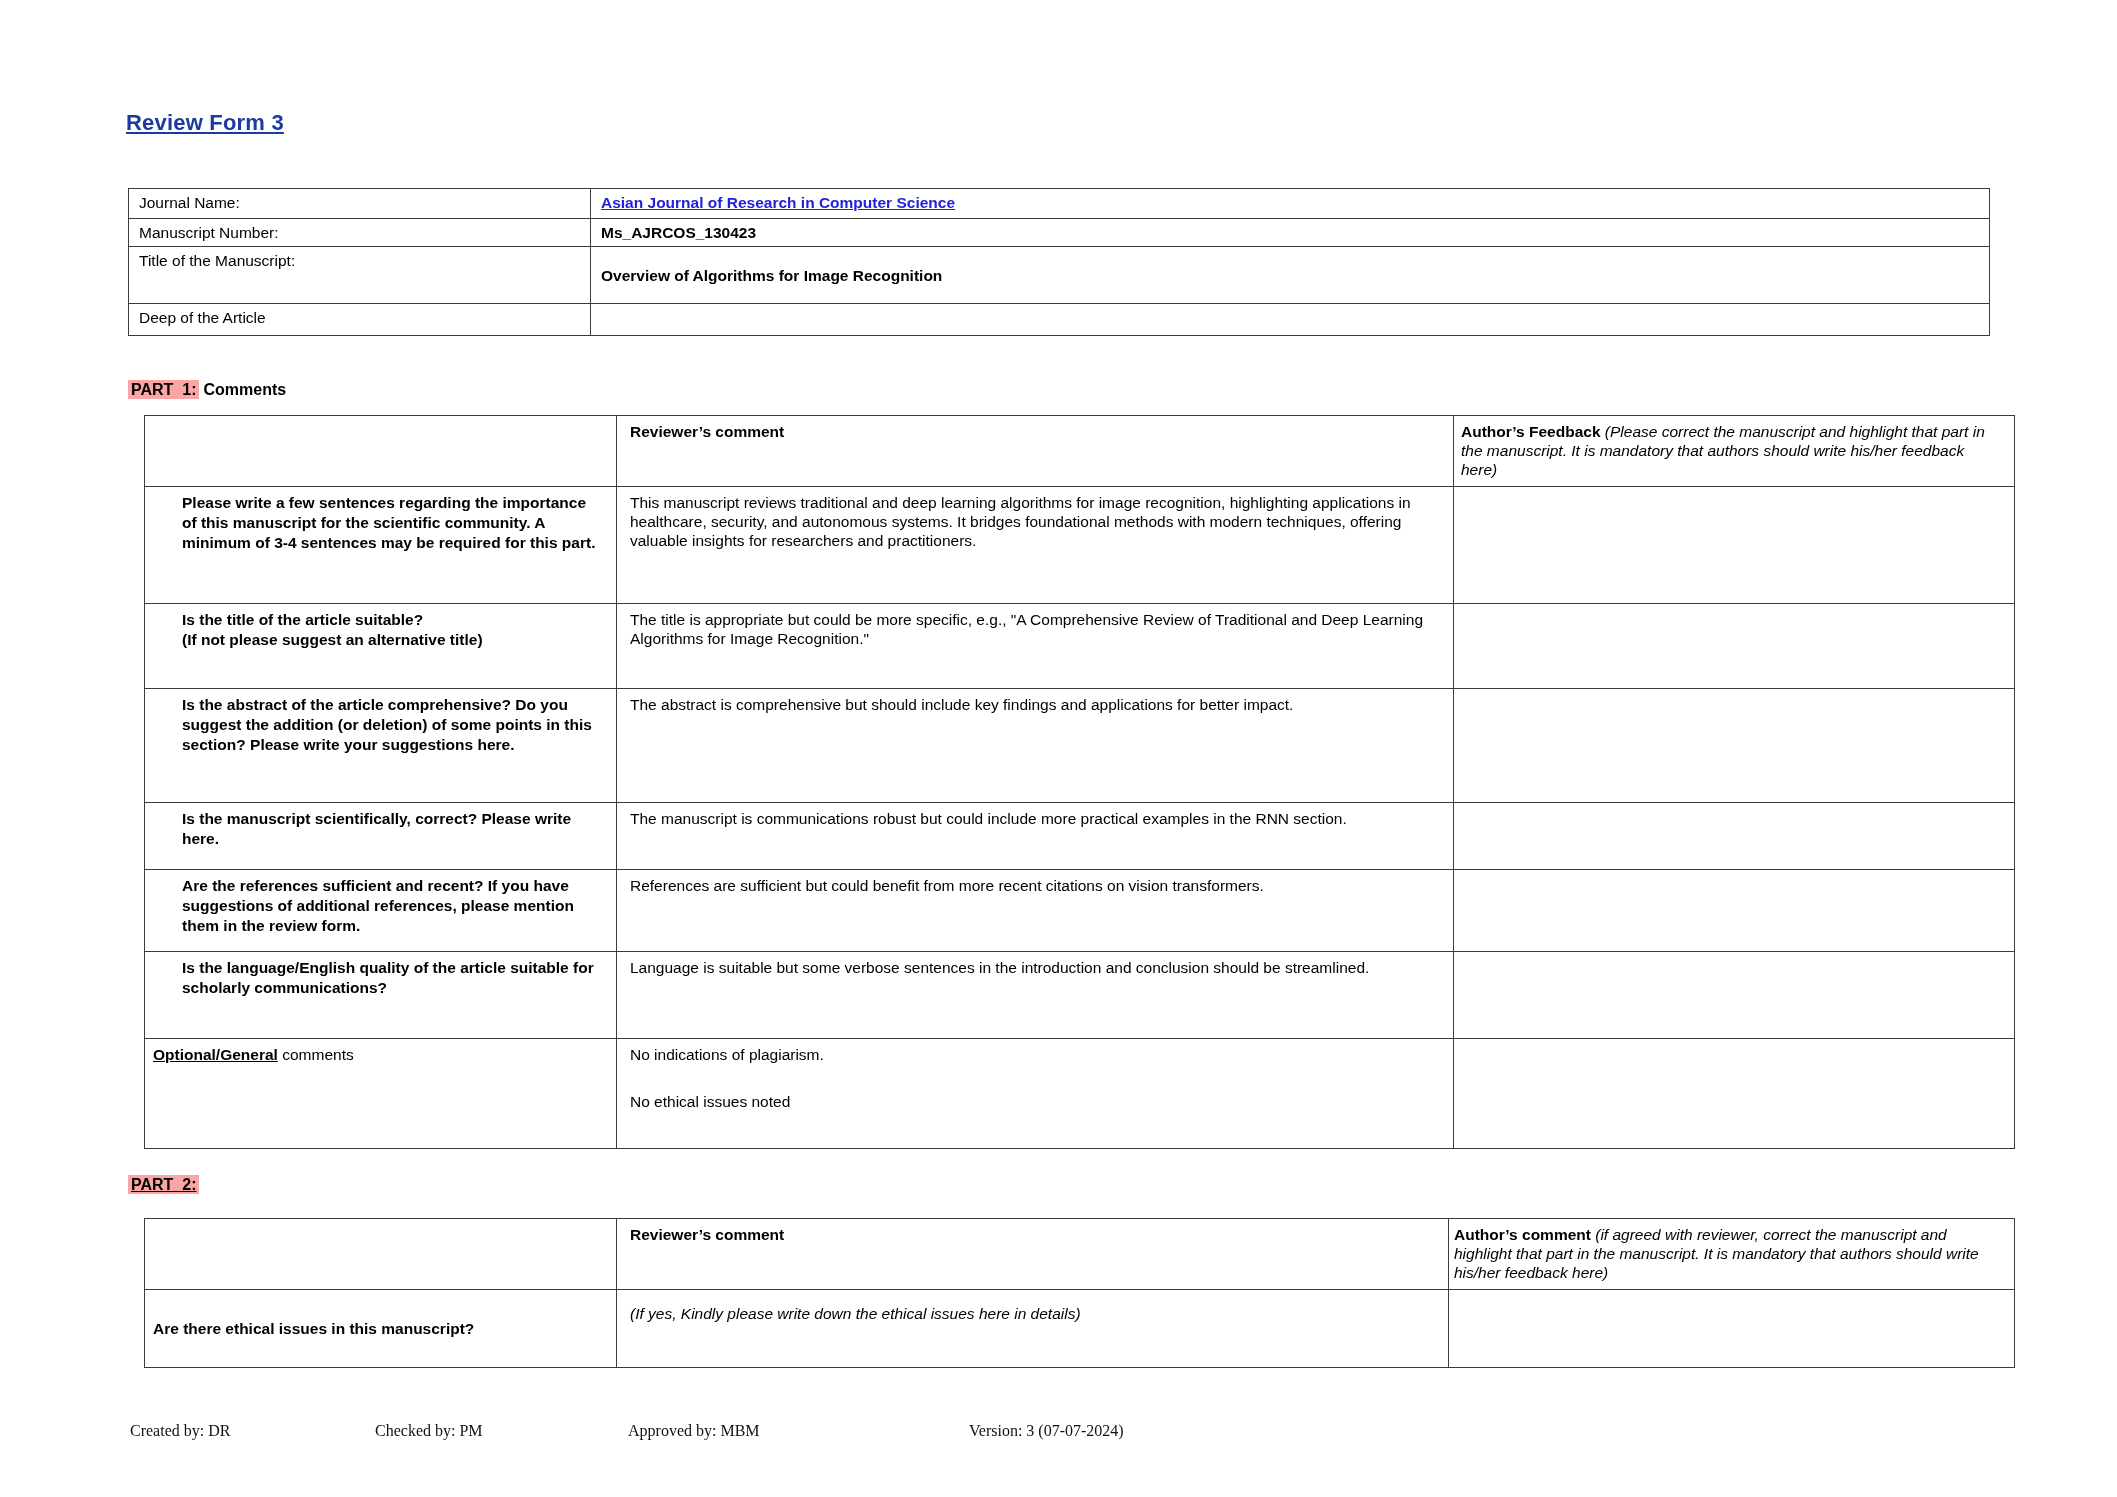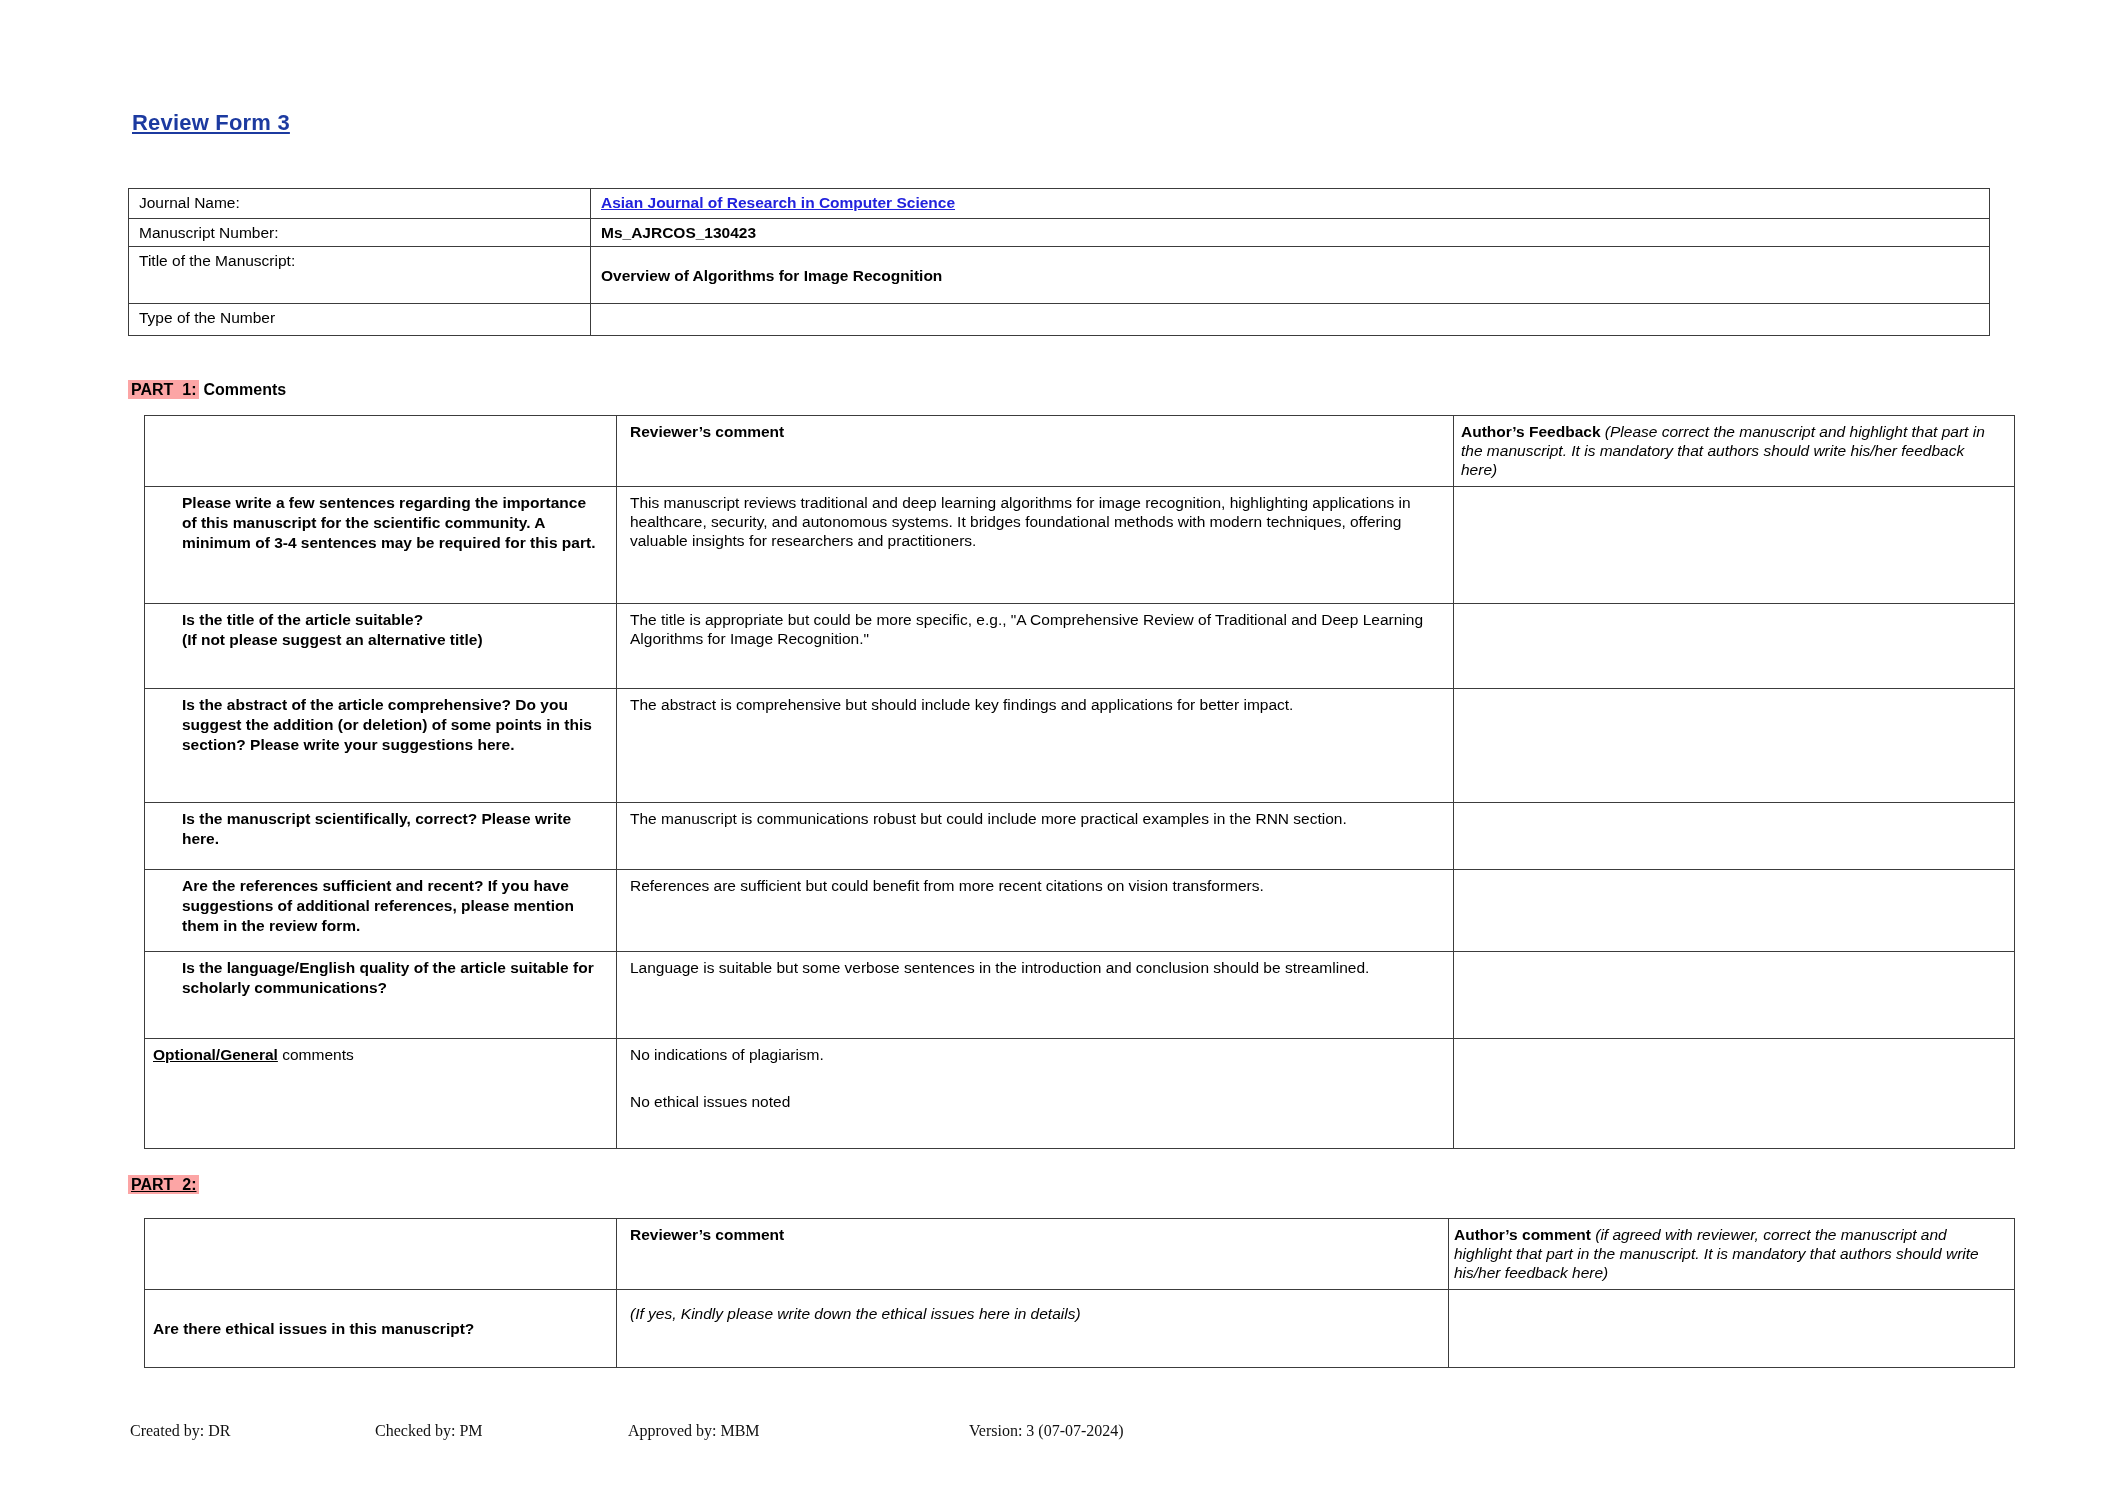--- a/index.html
+++ b/index.html
@@ -6,21 +6,21 @@
   html,body { background:#ffffff; }
   body {
     width:2117px; height:1497px;
     font-family:"Liberation Sans", sans-serif;
     color:#000; position:relative; overflow:hidden;
   }
   .page { position:relative; width:2117px; height:1497px; }
 
   
   .doc-title {
-    position:absolute; left:132px; top:110px;
+    position:absolute; left:126px; top:110px;
     font-size:22px; font-weight:bold; text-decoration:underline;
     color:#1c3aa0; letter-spacing:0.2px;
   }
 
   
   table { border-collapse:collapse; table-layout:fixed; }
   td { border:1.5px solid #3c3c3c; vertical-align:top; font-size:15.5px; line-height:1.24; }
 
   
   .info-table { position:absolute; left:128px; top:188px; width:1861px; }
@@ -77,21 +77,21 @@
     </tr>
     <tr style="height:27px">
       <td class="lbl">Manuscript Number:</td>
       <td class="val">Ms_AJRCOS_130423</td>
     </tr>
     <tr style="height:57px">
       <td class="lbl">Title of the Manuscript:</td>
       <td class="val mid-valign">Overview of Algorithms for Image Recognition</td>
     </tr>
     <tr style="height:32px">
-      <td class="lbl">Type of the Number</td>
+      <td class="lbl">Deep of the Article</td>
       <td></td>
     </tr>
   </tbody>
     </table>
 
   <div class="sec-heading" style="top:381px">
     <span class="hl">PART  1:</span><span class="sec-rest">Comments</span>
   </div>
 
   <table class="part-table" style="top:415px">

